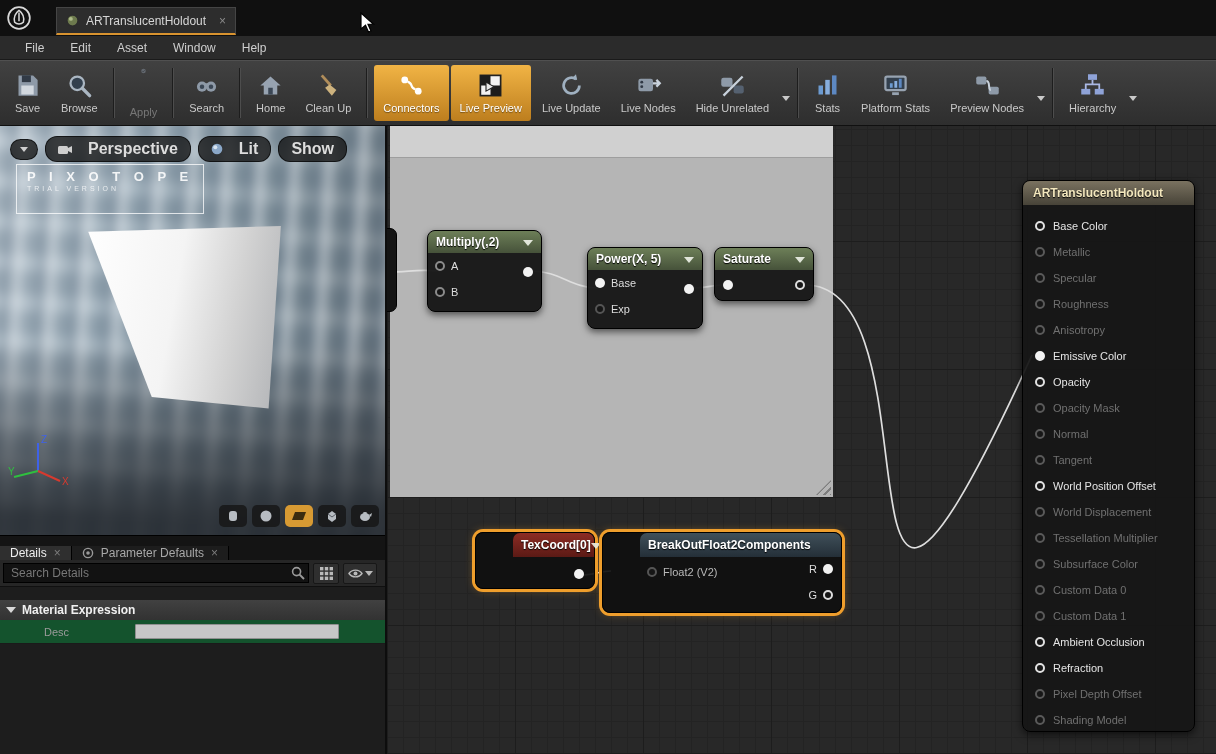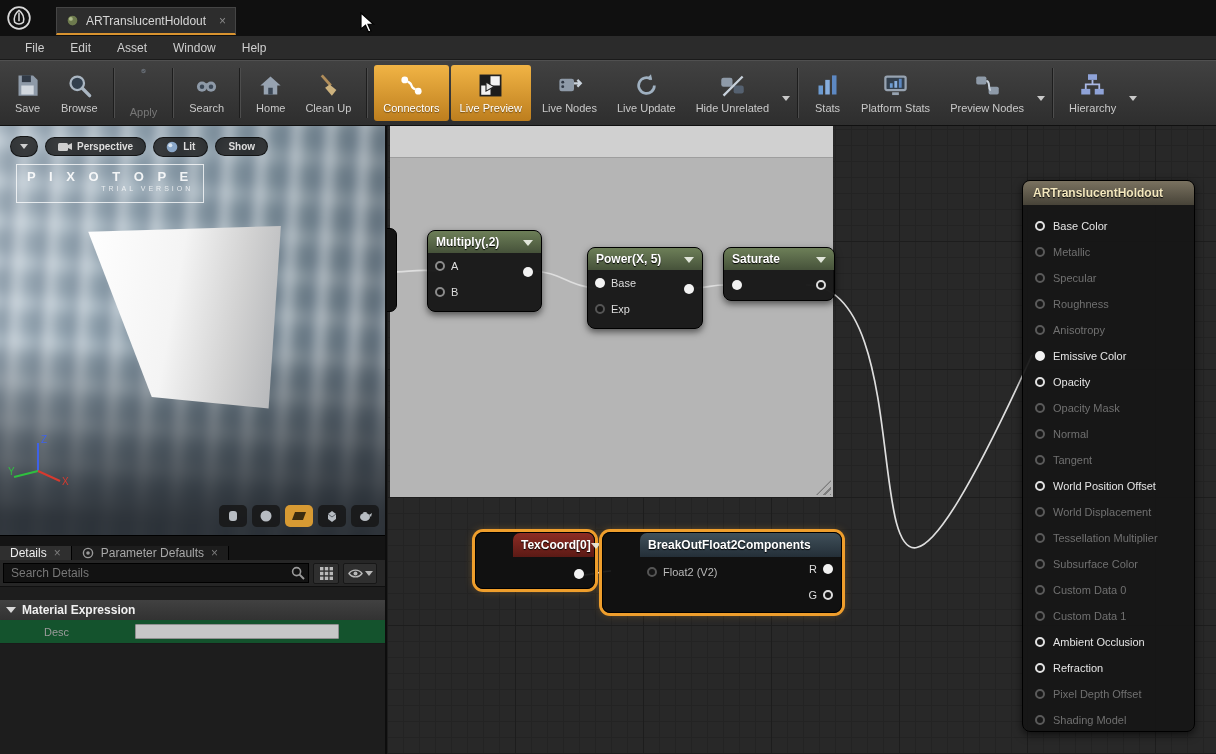--- a/index.html
+++ b/index.html
@@ -41,25 +41,25 @@
       linear-gradient(180deg,rgba(80,92,102,0) 52%,rgba(36,41,47,.9) 92%),
       repeating-linear-gradient(93deg,rgba(238,243,247,.55) 0 10px,rgba(150,170,185,.12) 10px 26px,rgba(88,108,128,.38) 26px 34px),
       repeating-linear-gradient(3deg,rgba(255,255,255,.16) 0 16px,rgba(96,112,126,.25) 16px 40px),
       linear-gradient(105deg,#bdc9d2 0%,#95a7b3 35%,#74858f 62%,#49525a 100%);}
   .vp-mesh{position:absolute;left:80px;top:100px;width:205px;height:190px;
     background:linear-gradient(100deg,#ffffff 0%,#f4f4f4 45%,#d2d2d2 72%,#aeb0b3 100%);
     clip-path:polygon(4% 3%,98% 0%,92% 96%,35% 90%);
     filter:drop-shadow(0 6px 10px rgba(0,0,0,.35));}
   .vp-toolbar{position:absolute;left:10px;top:10px;display:flex;gap:7px;align-items:center;}
   .vp-btn{background:rgba(18,18,18,.78);border:1px solid rgba(0,0,0,.6);border-radius:12px;
-          color:#ddd;font-size:10px;font-weight:bold;padding:3px 12px;display:flex;align-items:center;gap:5px;}
+          color:#ddd;font-size:16px;font-weight:bold;padding:3px 12px;display:flex;align-items:center;gap:16px;}
   .vp-btn.small{padding:3px 9px;}
   .vp-caret{width:0;height:0;border:4px solid transparent;border-top:5px solid #cfcfcf;margin-top:4px;}
   .watermark{position:absolute;left:16px;top:38px;border:1px solid rgba(255,255,255,.75);
-             padding:4px 10px 10px;text-align:right;color:rgba(255,255,255,.88);}
+             padding:4px 10px 21px;text-align:left;color:rgba(255,255,255,.88);}
   .watermark .wm1{font-size:13px;letter-spacing:5px;font-weight:bold;}
   .watermark .wm2{font-size:7px;letter-spacing:3px;margin-top:1px;color:rgba(255,255,255,.75);}
   .mesh-btns{position:absolute;right:6px;bottom:8px;display:flex;gap:5px;}
   .mesh-btn{width:28px;height:22px;border-radius:5px;background:rgba(22,22,22,.82);
             display:flex;align-items:center;justify-content:center;}
   .mesh-btn.active{background:#d79a33;}
   .gizmo{position:absolute;left:8px;bottom:48px;}
 
   
   .details{position:absolute;left:0;top:535px;width:385px;height:219px;background:#1d1d1d;border-top:1px solid #000;}
@@ -227,33 +227,33 @@
       <svg class="ticon" viewBox="0 0 24 24">
           <rect x="3" y="3" width="18" height="18" fill="#f2f2f2" stroke="#222" stroke-width="1.5"></rect>
           <rect x="3" y="3" width="9" height="9" fill="#1c1c1c"></rect>
           <rect x="12" y="12" width="9" height="9" fill="#1c1c1c"></rect>
           <path d="M8 9l7 4-7 4z" fill="#e8e8e8" stroke="#222"></path>
         </svg>
       <span>Live Preview</span>
     </div>
     <div class="tbtn">
       <svg class="ticon" viewBox="0 0 24 24">
+          <path d="M19 12a7 7 0 1 1-3-5.7" stroke="#9fb0c0" stroke-width="2.4" fill="none"></path>
+          <path d="M16 2l1 5-5-1z" fill="#9fb0c0"></path>
+        </svg>
+      <span>Live Update</span>
+    </div>
+    <div class="tbtn">
+      <svg class="ticon" viewBox="0 0 24 24">
           <rect x="3" y="6" width="13" height="11" rx="2" fill="#8e9aa8"></rect>
           <circle cx="6" cy="9" r="1.3" fill="#2f3844"></circle>
           <circle cx="6" cy="13" r="1.3" fill="#2f3844"></circle>
           <path d="M16 10h6m-3-3l3 3-3 3" stroke="#c9d2dc" stroke-width="2" fill="none"></path>
         </svg>
       <span>Live Nodes</span>
-    </div>
-    <div class="tbtn">
-      <svg class="ticon" viewBox="0 0 24 24">
-          <path d="M19 12a7 7 0 1 1-3-5.7" stroke="#9fb0c0" stroke-width="2.4" fill="none"></path>
-          <path d="M16 2l1 5-5-1z" fill="#9fb0c0"></path>
-        </svg>
-      <span>Live Update</span>
     </div>
     <div class="tbtn">
       <svg class="ticon" viewBox="0 0 24 24">
           <rect x="2" y="5" width="10" height="8" rx="2" fill="#8e9aa8"></rect>
           <rect x="13" y="12" width="9" height="7" rx="2" fill="#556170"></rect>
           <line x1="4" y1="21" x2="21" y2="4" stroke="#c9d2dc" stroke-width="2"></line>
         </svg>
       <span>Hide Unrelated</span>
     </div>
     <span class="tcaret"></span>
@@ -469,21 +469,21 @@
         <span class="pin-dot dot-fill"></span>
         <span>Base</span>
       </div>
       <div class="in-row">
         <span class="pin-dot dot-dim"></span>
         <span>Exp</span>
       </div>
       <span class="pin-dot dot-fill out-dot" style="right:8px;top:36px;"></span>
     </div>
 
-    <div class="node" style="left:327px;top:121px;width:112px;height:54px;margin-left:9px;">
+    <div class="node" style="left:327px;top:121px;width:100px;height:54px;">
       <div class="nhdr hdr-math">
         <span>Saturate</span>
         <span class="hdr-caret"></span>
       </div>
       <span class="pin-dot dot-fill out-dot" style="left:8px;top:32px;"></span>
       <span class="pin-dot dot-ring out-dot" style="right:8px;top:32px;border-color:#ddd;"></span>
     </div>
 
     <div class="node selected" style="left:88px;top:406px;width:120px;height:57px;">
       <div class="nhdr hdr-red" style="height:24px;">

